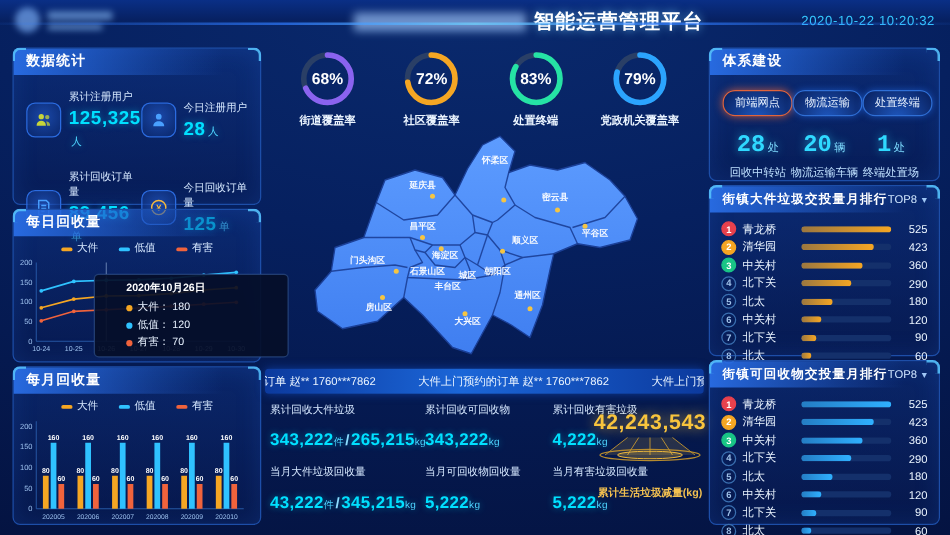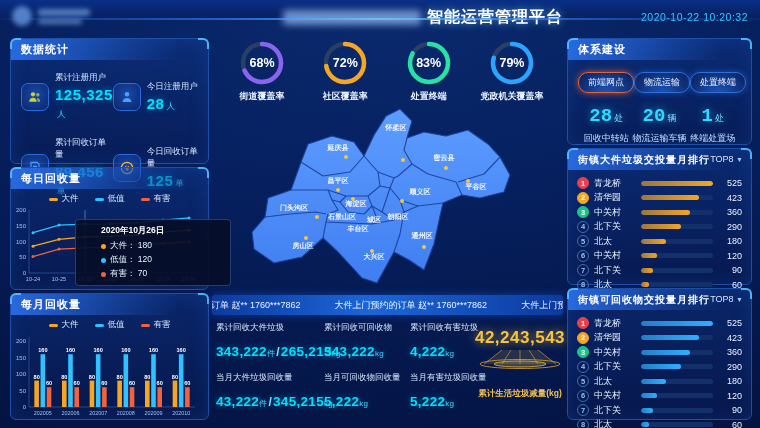--- a/index.html
+++ b/index.html
@@ -68,21 +68,21 @@
   
   .map-box{position:absolute;left:228px;top:102px;width:334px;height:192px;}
   
   .ticker{position:absolute;left:212px;top:295px;width:351px;height:20px;border-radius:3px;overflow:hidden;
     background:linear-gradient(90deg,#0c3a9e 0%,#1b66d8 45%,#0c3a9e 100%);
     box-shadow:0 0 8px rgba(20,80,200,.6);}
   .ticker-track{display:flex;gap:34px;align-items:center;height:100%;margin-left:-64px;white-space:nowrap;}
   .ticker-item{font-size:9px;color:#eaf4ff;}
   
   .summary{position:absolute;left:216px;top:322px;width:250px;height:100px;display:grid;
-    grid-template-columns:104px 82px 78px;grid-template-rows:1fr 1fr;column-gap:4px;}
+    grid-template-columns:104px 82px 78px;grid-template-rows:1fr 1fr;column-gap:20px;}
   .sum-cell .s-label{font-size:8.5px;color:#d6e8ff;margin-bottom:3px;white-space:nowrap;}
   .sum-cell .s-val{font-size:13.5px;font-weight:bold;color:#00e0ff;letter-spacing:.3px;text-shadow:0 0 6px rgba(0,224,255,.45);white-space:nowrap;margin-top:10px;}
   .sum-cell .s-unit{font-size:8px;font-weight:normal;color:#4fd4ff;}
   .sum-cell .s-sep{font-size:12px;color:#8fdcff;padding:0 1px;}
   .highlight{position:absolute;left:472px;top:328px;width:96px;text-align:center;}
   .highlight .h-val{font-size:17px;font-weight:bold;color:#f8c43d;letter-spacing:.5px;text-shadow:0 0 10px rgba(248,196,61,.7);}
   .highlight .h-label{font-size:8.5px;color:#f2c050;margin-top:14px;font-weight:bold;white-space:nowrap;}
   
   .pills{display:flex;justify-content:space-between;padding:12px 10px 0 10px;}
   .pill{font-size:9px;color:#e8f2ff;padding:3px 9px;border-radius:10px;cursor:pointer;white-space:nowrap;

